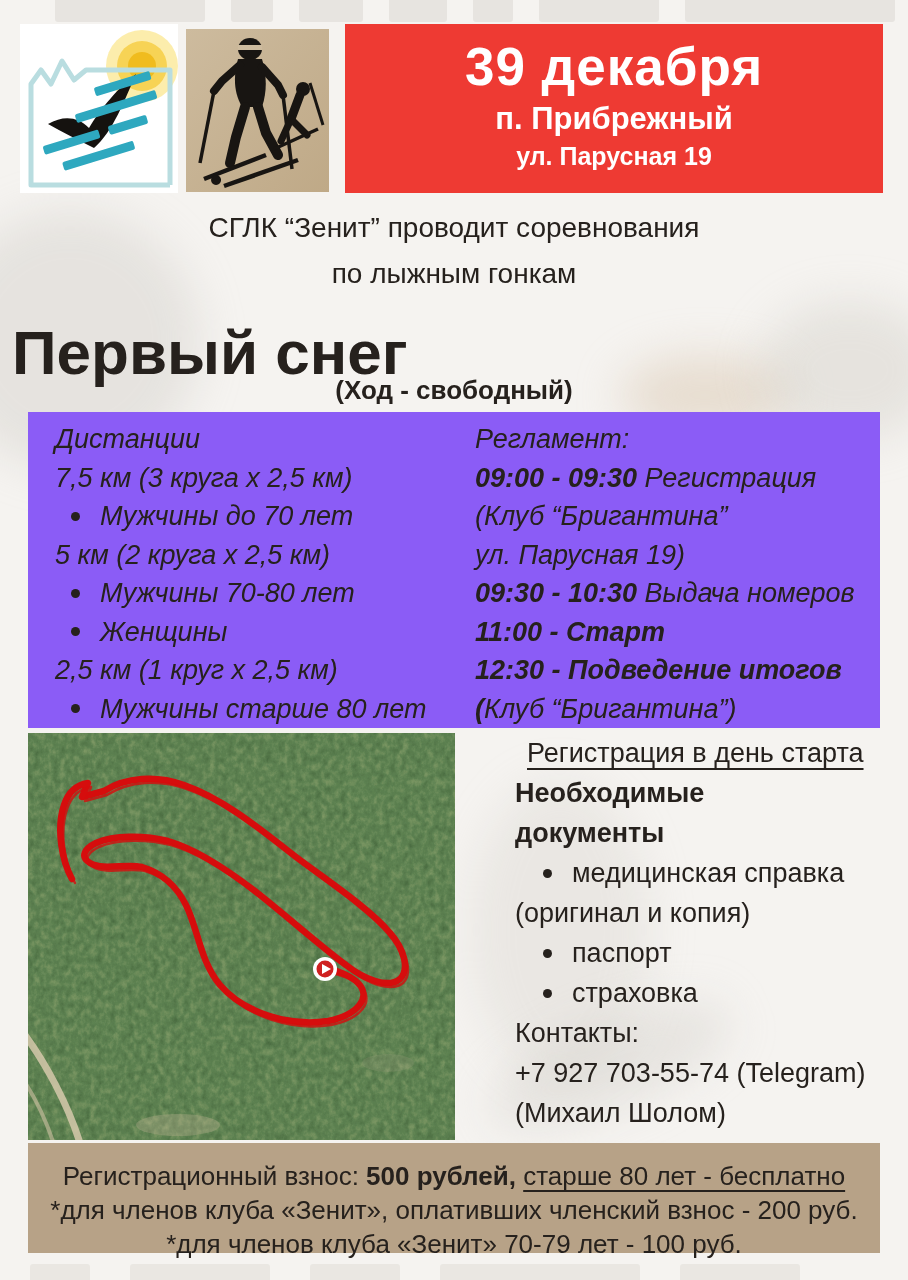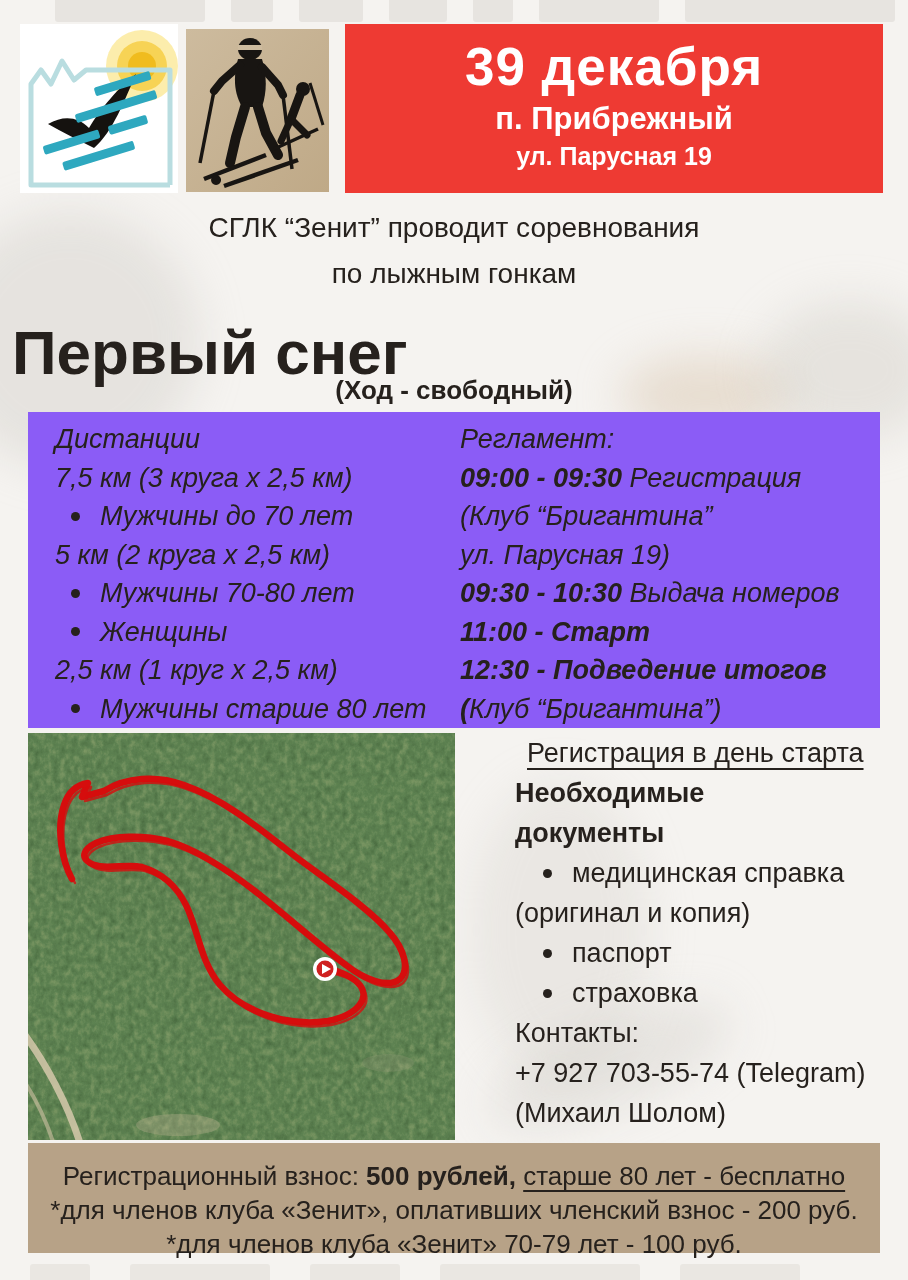--- a/index.html
+++ b/index.html
@@ -32,21 +32,21 @@
   .big-title{position:absolute;top:305px;left:0;right:0;text-align:left;margin:12px;
              font-size:62px;font-weight:bold;letter-spacing:0;z-index:2;}
   .title-sub{position:absolute;top:375px;left:0;right:0;text-align:center;
              font-size:26px;font-weight:bold;z-index:2;}
   
   .info-box{position:absolute;top:412px;left:28px;width:852px;height:316px;
             background:#8b5cf6;z-index:2;display:flex;box-sizing:border-box;
             padding:8px 0 0 27px;font-style:italic;}
   .info-box .col{font-size:27px;line-height:38.5px;}
   .col-dist{width:405px;flex:none;}
-  .col-sched{flex:1;padding-left:0;}
+  .col-sched{flex:1;padding-left:0;margin-left:15px;}
   .row{white-space:nowrap;}
   .row .b{font-weight:bold;}
   .brow{display:flex;align-items:center;}
   .dot{width:9px;height:9px;border-radius:50%;background:#26211d;flex:none;
        margin:0 20px 0 16px;}
   
   .map-row{position:absolute;top:733px;left:28px;right:0;height:407px;display:flex;z-index:2;gap:28px;}
   .map{width:427px;height:407px;flex:none;background:#2c3d20;}
   .reg-col{flex:1;padding-left:32px;box-sizing:border-box;font-size:27px;line-height:40px;}
   .reg-title{text-decoration:underline;text-underline-offset:6px;text-decoration-thickness:2px;

